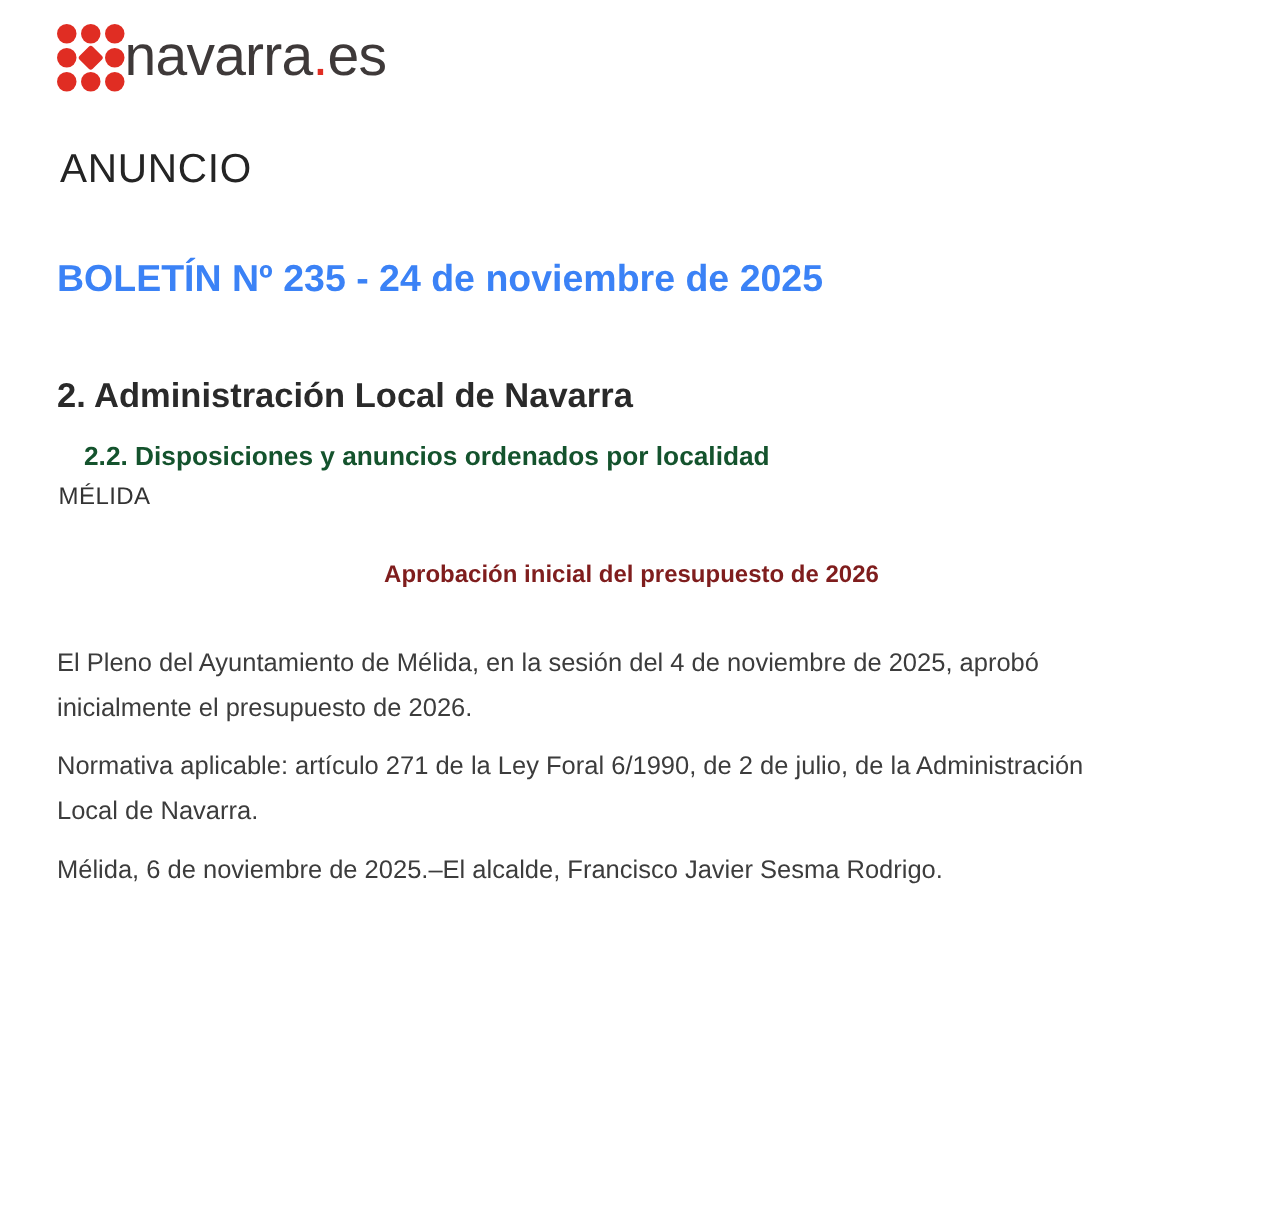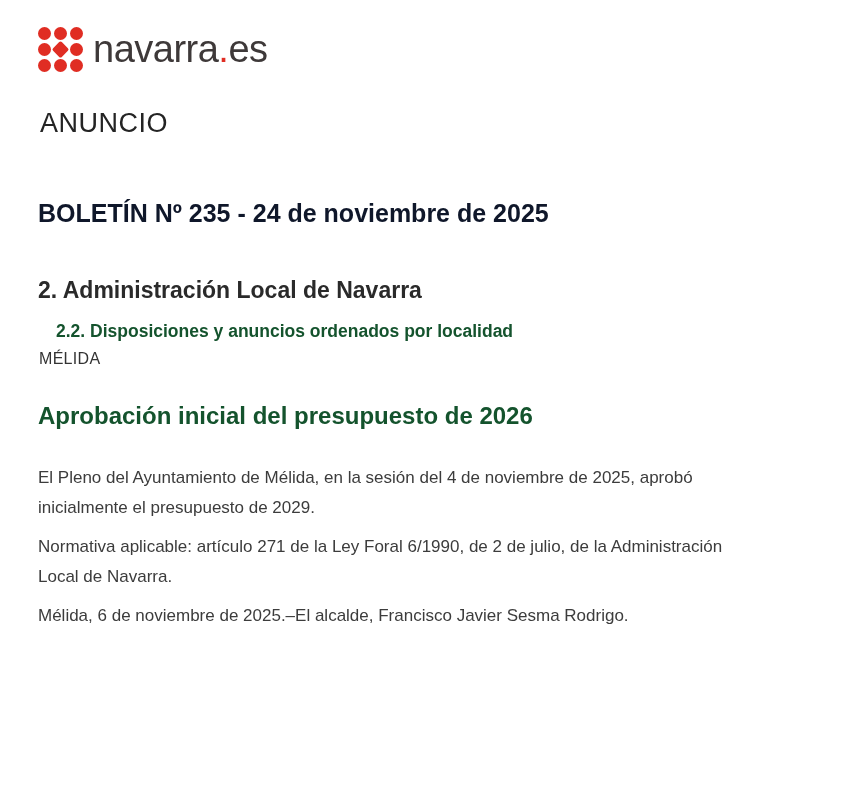--- a/index.html
+++ b/index.html
@@ -15,23 +15,22 @@
     color: #3c3c3c;
   }
   .page {
     padding: 12px 40px 0 38px;
   }
 
   
   .brand {
     display: flex;
     align-items: center;
-    gap: 10px;
     height: 48px;
-    margin-top: 13px;
+    margin-top: 2px;
   }
   .logo-grid {
     display: grid;
     grid-template-columns: repeat(3, 13px);
     grid-auto-rows: 13px;
     gap: 3px;
     padding-top: 1px;
   }
   .logo-dot {
     width: 13px;
@@ -54,25 +53,25 @@
   
   h1.anuncio {
     margin: 36px 0 0 2px;
     font-size: 27px;
     line-height: 1.1;
     font-weight: normal;
     color: #242424;
     letter-spacing: 0.5px;
   }
   h2.bulletin {
-    margin: 60px 0 0 0;
+    margin: 44px 0 0 0;
     font-size: 25px;
     line-height: 1.15;
     font-weight: bold;
-    color: #0f172a;
+    color: #3b82f6;
   }
   h3.section {
     margin: 50px 0 0 0;
     font-size: 23px;
     line-height: 1.15;
     font-weight: bold;
     color: #2a2a2a;
   }
   h4.subsection {
     margin: 17px 0 0 18px;
@@ -83,24 +82,25 @@
   }
   .locality {
     margin: 9px 0 0 1px;
     font-size: 16px;
     line-height: 1.15;
     color: #333333;
     letter-spacing: 0.3px;
   }
   h5.announcement-title {
     margin: 34px 0 0 0;
-    font-size: 24px;
+    font-size: 16px;
     line-height: 1.15;
     font-weight: bold;
-    color: #14532d;
+    color: #7f1d1d;
+    text-align: center;
   }
 
   
   .body-copy {
     margin-top: 33px;
   }
   p.body-par {
     margin: 0 0 9px 0;
     font-size: 17px;
     line-height: 30px;
@@ -141,19 +141,19 @@
   <h3 class="section">2. Administración Local de Navarra</h3>
 
   <h4 class="subsection">2.2. Disposiciones y anuncios ordenados por localidad</h4>
 
   <div class="locality">MÉLIDA</div>
 
   <h5 class="announcement-title">Aprobación inicial del presupuesto de 2026</h5>
 
   <div class="body-copy">
     <p class="body-par">El Pleno del Ayuntamiento de Mélida, en la sesión del 4 de noviembre de 2025, aprobó
-inicialmente el presupuesto de 2029.</p>
+inicialmente el presupuesto de 2026.</p>
     <p class="body-par">Normativa aplicable: artículo 271 de la Ley Foral 6/1990, de 2 de julio, de la Administración
 Local de Navarra.</p>
     <p class="body-par">Mélida, 6 de noviembre de 2025.–El alcalde, Francisco Javier Sesma Rodrigo.</p>
   </div>
 
 </div>
 
 </body></html>

